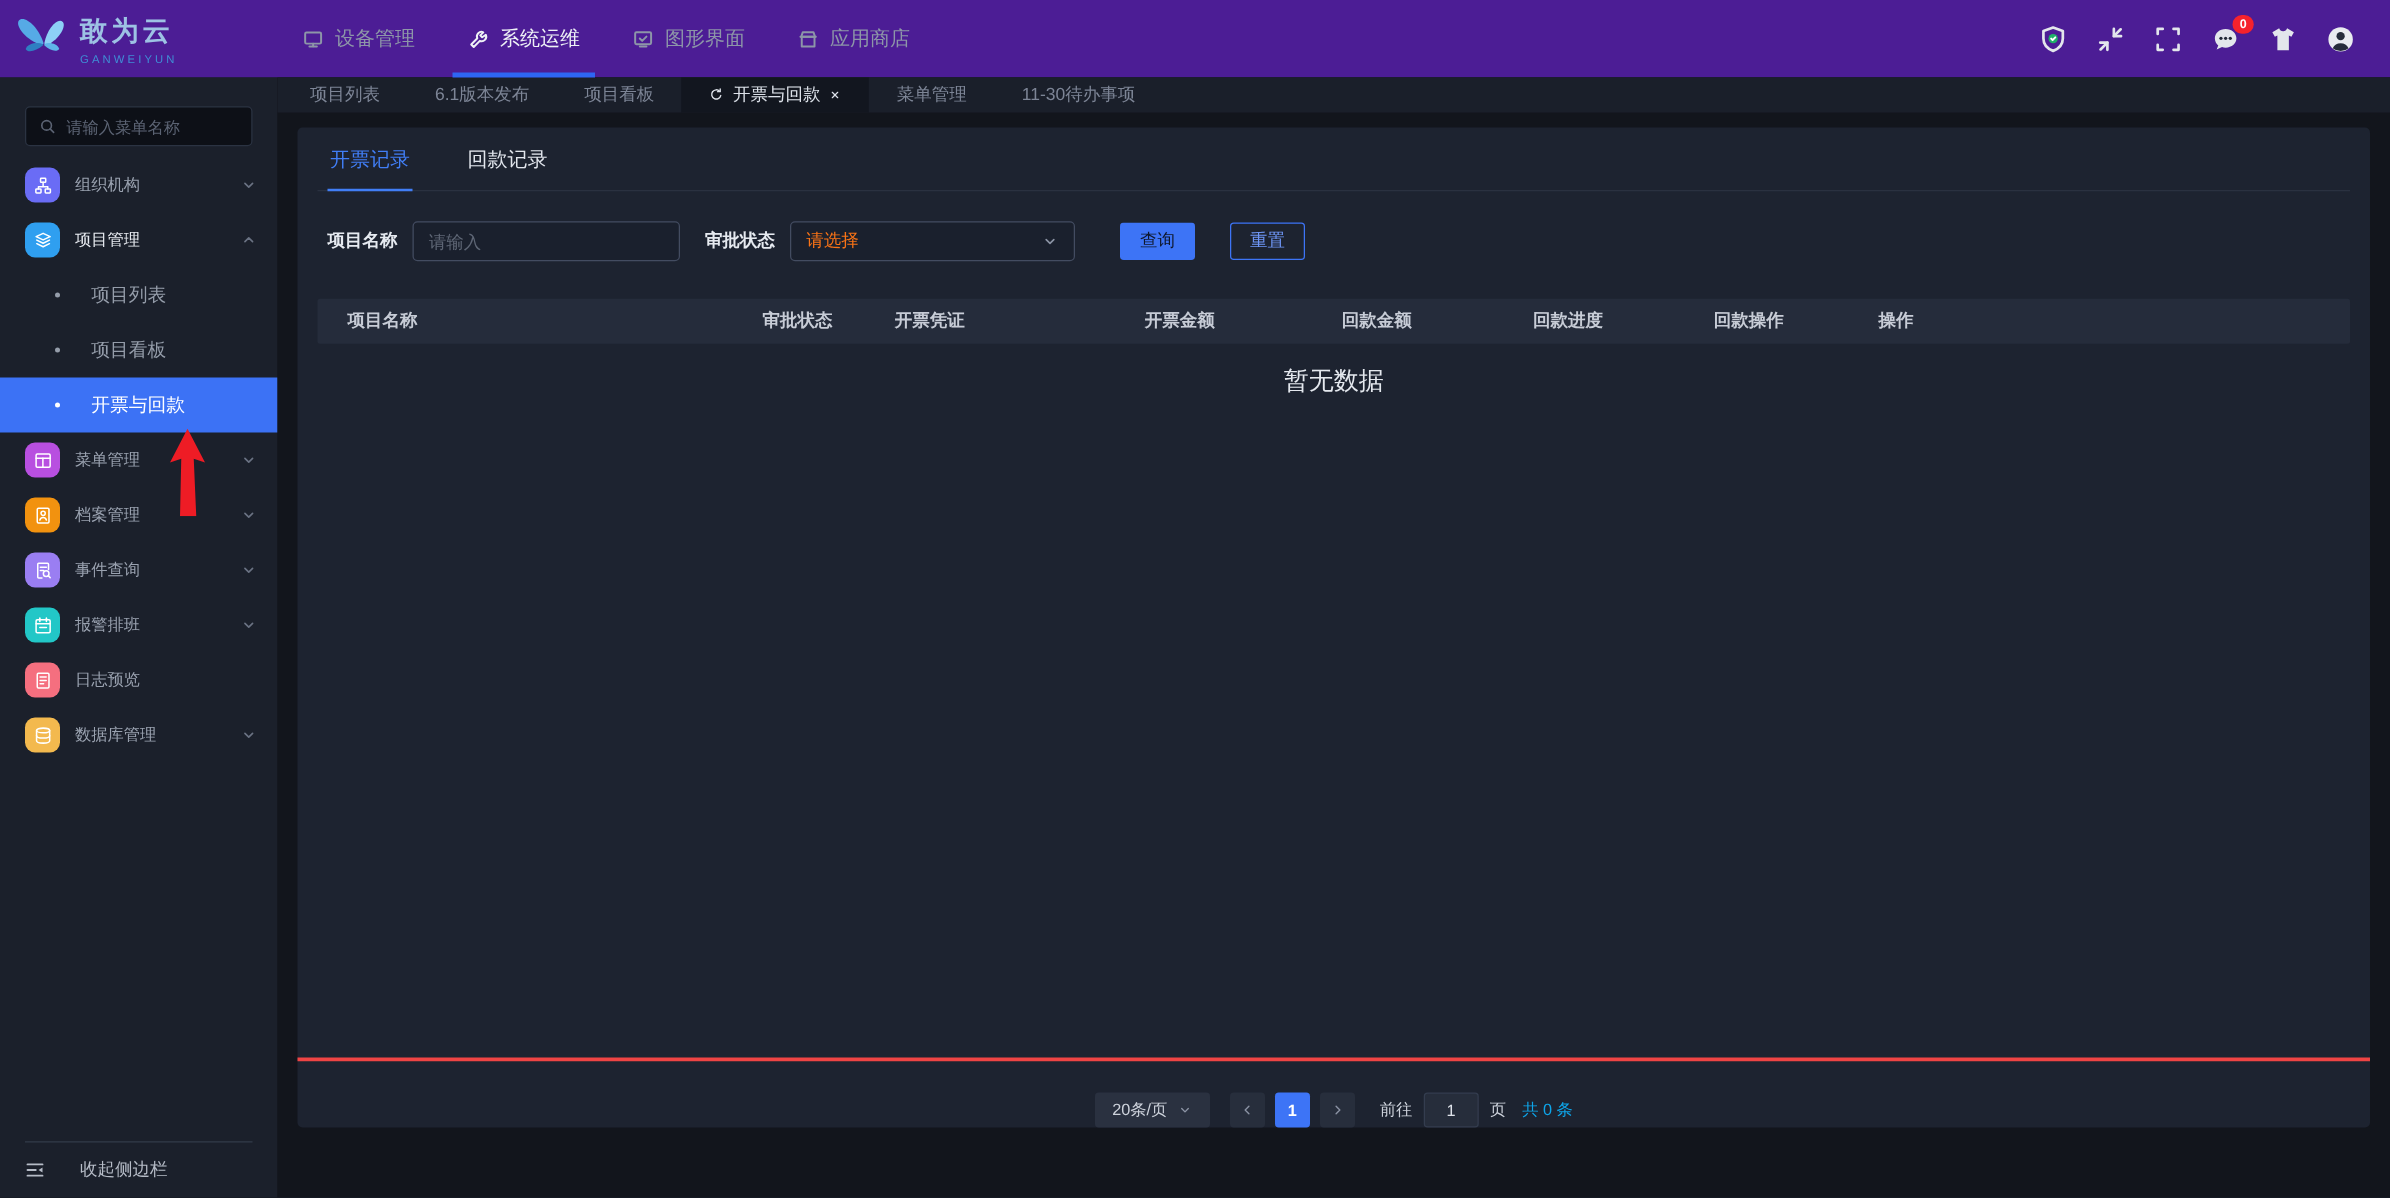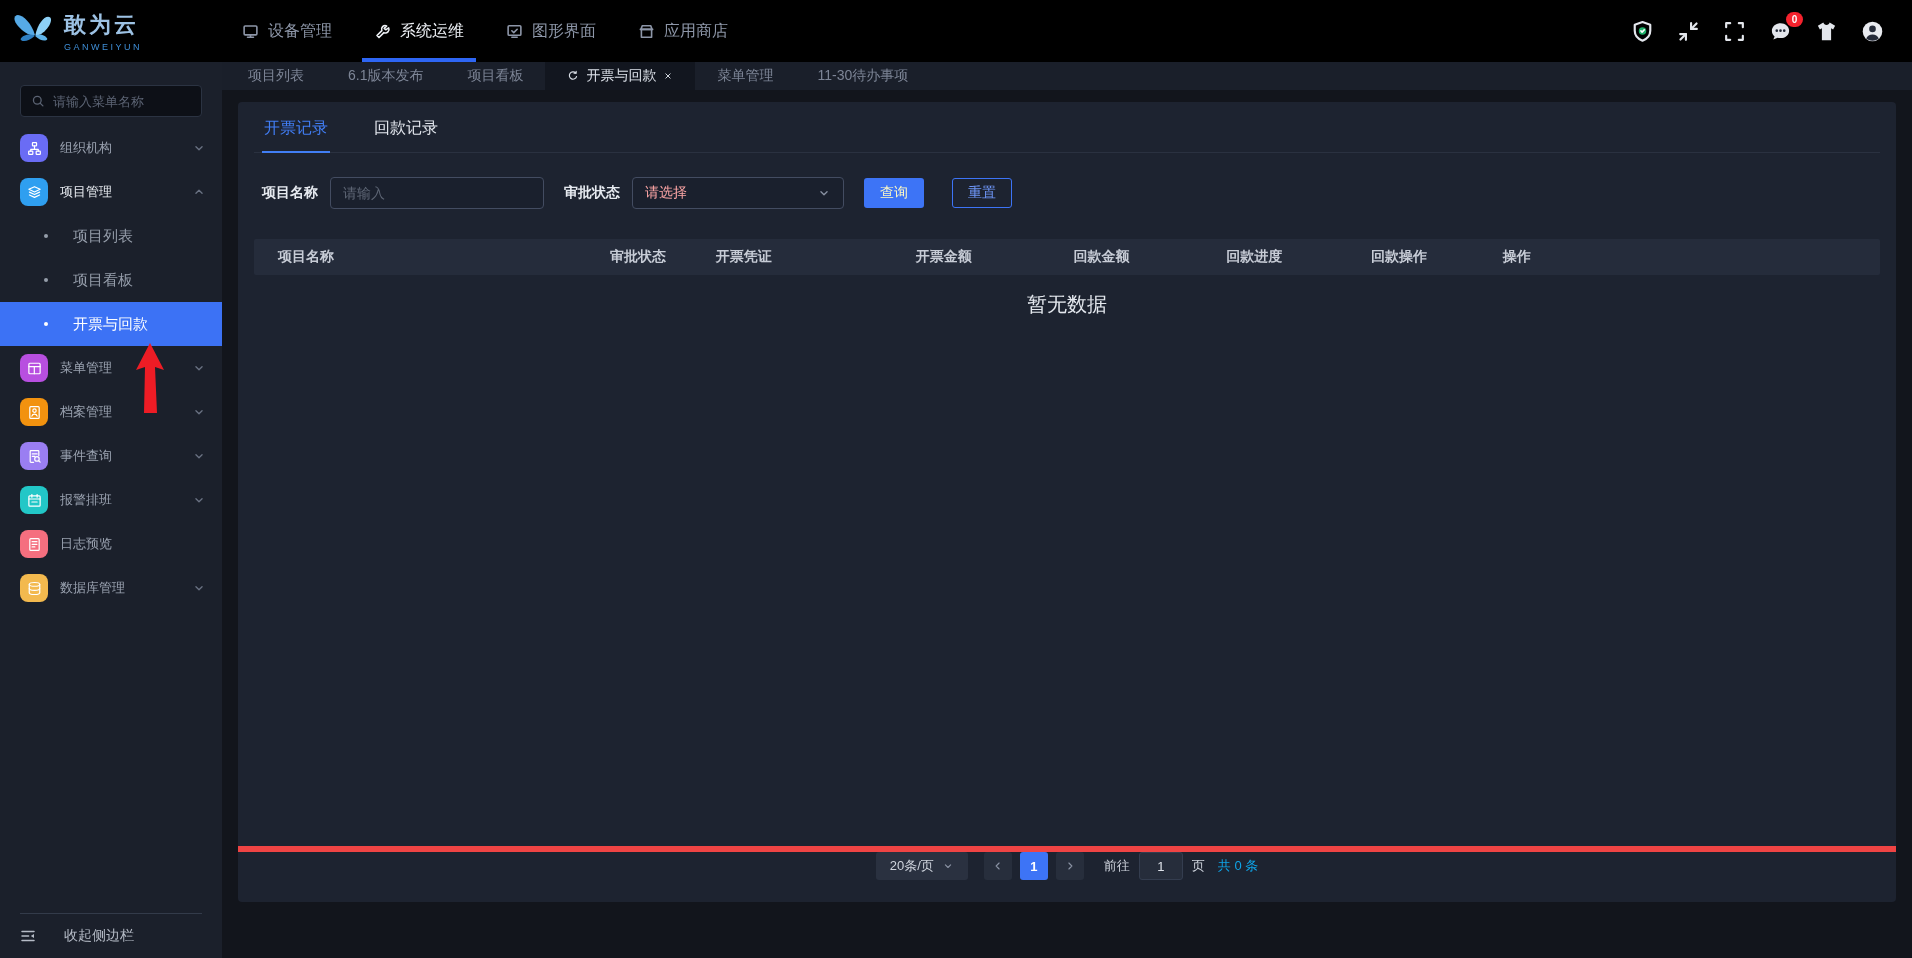--- a/index.html
+++ b/index.html
@@ -1,21 +1,21 @@
 <!DOCTYPE html>
 <html><head>
 <meta charset="utf-8">
 <style>
   *{box-sizing:border-box;margin:0;padding:0}
   html,body{width:1912px;height:958px}
   body{background:#12151c;font-family:"Liberation Sans","DejaVu Sans",sans-serif;overflow:hidden;position:relative;color:#dfe3ea}
   .ic{fill:none;stroke:currentColor;stroke-width:1.5;stroke-linecap:round;stroke-linejoin:round;display:block}
 
   
-  .topbar{height:62px;background:#000000;display:flex;}
+  .topbar{height:62px;background:#4c1d95;display:flex;}
   .brand{width:222px;display:flex;align-items:center;gap:8px;padding-left:10px;flex:0 0 222px}
   .brand-text{display:flex;flex-direction:column}
   .brand-title{font-size:22px;font-weight:700;color:#9dc2e4;letter-spacing:3px}
   .brand-sub{font-size:9px;color:#3f8ed6;letter-spacing:2.5px;margin-top:2px}
   .topnav{display:flex;align-items:stretch;height:100%;margin-left:16px;gap:34px}
   .nav-item{display:flex;align-items:center;gap:9px;color:#8d96a8;font-size:16px;position:relative;cursor:pointer;padding:0 4px}
   .nav-item.active{color:#eef1f6}
   .nav-item .underline{position:absolute;left:-8px;right:-8px;bottom:0;height:4px;background:#2e66f4}
   .nav-item .ic{width:17px;height:17px}
   .topbar-right{margin-left:auto;display:flex;align-items:center;gap:23px;padding-right:28px}
@@ -58,36 +58,36 @@
 
   .content{flex:1;display:flex;padding:12px 16px 56px}
   .panel{flex:1;background:#1d2330;border-radius:4px;display:flex;flex-direction:column;padding:0 16px;min-width:0}
   .panel-tabs{display:flex;gap:42px;border-bottom:1px solid #2a3140;padding-left:8px}
   .ptab{padding:16px 2px 12px;font-size:16px;color:#e2e6ed;cursor:pointer;border-bottom:2px solid transparent;margin-bottom:-1px}
   .ptab.active{color:#417ef5;border-bottom-color:#417ef5}
 
   .filter-row{display:flex;align-items:center;margin-top:24px;padding-left:8px}
   .f-label{font-size:14px;font-weight:700;color:#e6eaf0;white-space:nowrap}
   .f-input,.f-select{margin-left:12px;width:214px;height:32px;background:#1a202d;border:1px solid #434c61;border-radius:4px;display:flex;align-items:center;padding:0 12px}
-  .f-select{width:212px;justify-content:space-between;cursor:pointer;color:#fca5a5}
+  .f-select{width:228px;justify-content:space-between;cursor:pointer;color:#f97316}
   .f-input input{width:100%;background:transparent;border:0;outline:0;color:#c6ccd6;font-size:14px}
   .f-input input::placeholder{color:#5e6675}
   .f-select .ph{font-size:14px}
   .f-select .ic{width:14px;height:14px;color:#8a92a3}
   .gap20{width:20px}
   .btn{height:30px;padding:0 15px;border-radius:3px;font-size:14px;display:flex;align-items:center;cursor:pointer;border:1px solid transparent}
-  .btn-primary{background:#3d74f6;color:#fef9c3;margin-left:20px}
+  .btn-primary{background:#3d74f6;color:#0f172a;margin-left:36px}
   .btn-ghost{border-color:#3d74f6;color:#6f97f8;margin-left:28px;background:transparent}
 
   .table-header{display:grid;grid-template-columns:21.9% 6.5% 12.3% 9.7% 9.4% 8.9% 8.1% auto;height:36px;align-items:center;background:#252c3b;margin-top:30px;border-radius:2px}
   .th-cell{font-size:14px;font-weight:700;color:#c7ccd6;white-space:nowrap}
   .th-cell:first-child{padding-left:24px}
   .empty{align-self:center;margin-top:16px;font-size:20px;color:#e4e8ee}
 
-  .pagination{margin-top:auto;border-top:6px solid #ef4444;height:56px;display:flex;align-items:flex-start;justify-content:center;gap:8px;margin:auto -16px 0}
+  .pagination{margin-top:auto;border-top:3px solid #ef4444;height:56px;display:flex;align-items:flex-end;justify-content:center;gap:8px;margin:auto -16px 0}
   .pg-size{width:92px;height:28px;background:#2a3140;border-radius:3px;display:flex;align-items:center;justify-content:center;gap:8px;font-size:13px;color:#ced3dc;margin-right:8px;cursor:pointer}
   .pg-size .ic{width:12px;height:12px;color:#8a92a3}
   .pg-btn{width:28px;height:28px;background:#272e3c;border-radius:3px;display:flex;align-items:center;justify-content:center;color:#8a92a3;cursor:pointer}
   .pg-btn .ic{width:12px;height:12px}
   .pg-page{width:28px;height:28px;background:#3d74f6;color:#fff;border-radius:3px;display:flex;align-items:center;justify-content:center;font-size:13px;font-weight:700;cursor:pointer}
   .pg-goto{display:flex;align-items:center;gap:9px;margin-left:12px;font-size:13px;color:#ced3dc}
   .pg-input{width:44px;height:28px;background:#262d3b;border:1px solid #343d4f;border-radius:3px;color:#dfe3ea;text-align:center;font-size:13px;outline:none}
   .pg-total{color:#0ea5e9;font-size:13px;margin-left:4px;white-space:nowrap}
 
   .red-arrow{position:absolute;left:134px;top:343px;width:32px;height:70px;z-index:50;pointer-events:none}

